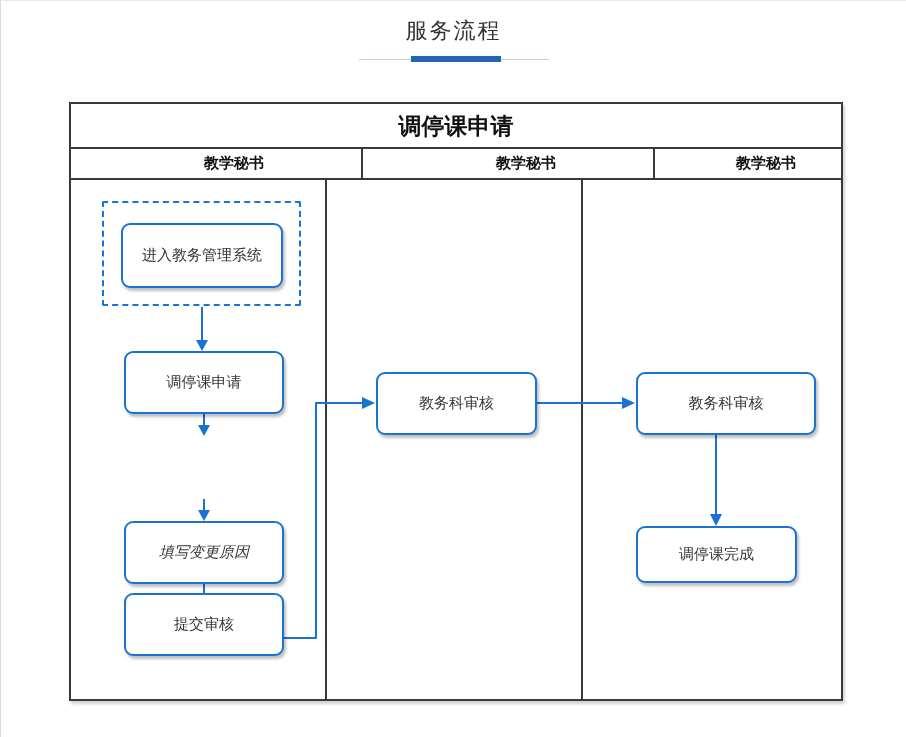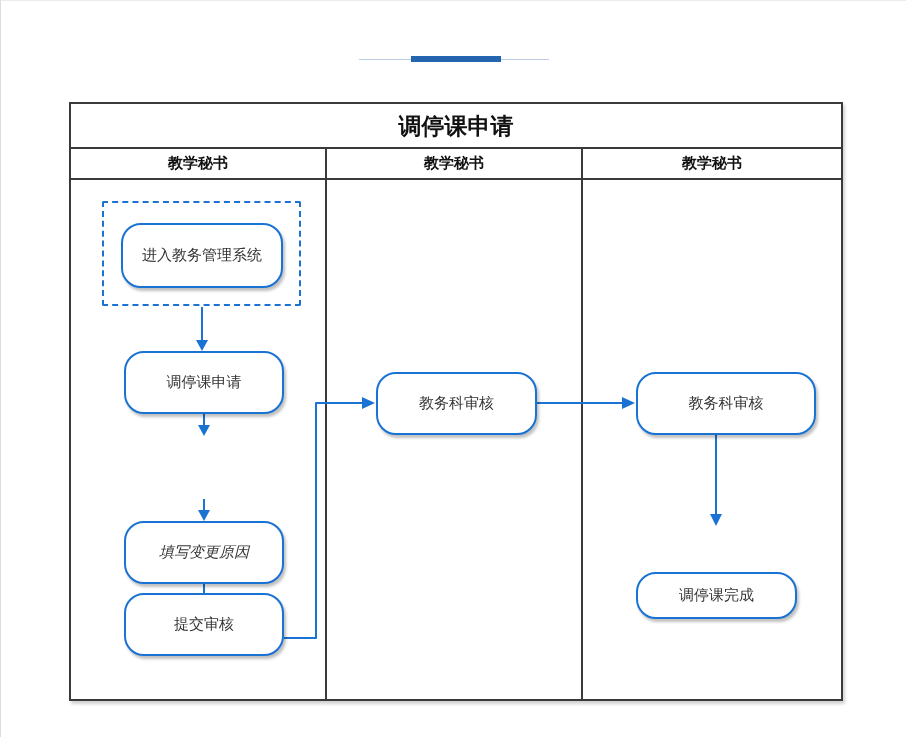--- a/index.html
+++ b/index.html
@@ -20,54 +20,55 @@
     border:2px solid #3a3a3a;box-sizing:border-box;background:#fff;
     box-shadow:2px 3px 3px rgba(0,0,0,0.18);
   }
   .table-title{
     height:45px;line-height:44px;text-align:center;font-weight:bold;
     font-size:23px;color:#111;border-bottom:2px solid #3a3a3a;box-sizing:border-box;
   }
   .lane-headers{display:flex;height:31px;border-bottom:2px solid #3a3a3a;box-sizing:border-box;}
   .lane-header{
     text-align:center;line-height:28px;font-weight:bold;font-size:15px;color:#111;
-    box-sizing:border-box;border-right:2px solid #3a3a3a;width:256px;
+    box-sizing:border-box;border-right:2px solid #3a3a3a;width:256px;margin-left:36px;
   }
   .lane-header:last-child{border-right:none;flex:1;}
   .table-body{position:relative;height:519px;}
   .col-sep{position:absolute;top:0;bottom:0;width:2px;background:#3a3a3a;}
   .sep1{left:254px;}
   .sep2{left:510px;}
 
   .overlay{position:absolute;left:0;top:0;width:906px;height:737px;pointer-events:none;}
 
   .dashed-group{
     position:absolute;left:101px;top:200px;width:199px;height:105px;
     border:2px dashed #1a73d2;box-sizing:border-box;border-radius:2px;
   }
   .flow-node{
-    position:absolute;background:#fff;border:2px solid #1a73d2;border-radius:20px;
+    position:absolute;background:#fff;border:2px solid #1a73d2;border-radius:9px;
     box-sizing:border-box;display:flex;align-items:center;justify-content:center;
     font-size:15px;color:#333;box-shadow:2px 3px 3px rgba(0,0,0,0.25);
     white-space:nowrap;
   }
   #n1{left:120px;top:222px;width:162px;height:65px;}
   #n2{left:123px;top:350px;width:160px;height:63px;}
   #n3{left:123px;top:435px;width:160px;height:63px;}
   #n4{left:123px;top:520px;width:160px;height:63px;font-style:italic;}
   #n5{left:123px;top:592px;width:160px;height:63px;}
   #n6{left:375px;top:371px;width:161px;height:63px;}
   #n7{left:635px;top:371px;width:180px;height:63px;}
-  #n8{left:635px;top:525px;width:161px;height:47px;margin-top:46px;}
+  #n8{left:635px;top:525px;width:161px;height:57px;}
 </style>
 </head>
 <body>
 
 <div class="canvas">
 
+  <div class="page-title">服务流程</div>
   <div class="u-thin"></div>
   <div class="u-thick"></div>
 
   <div class="swimlane-table">
     <div class="table-title">调停课申请</div>
     <div class="lane-headers">
       <div class="lane-header">教学秘书</div>
       <div class="lane-header">教学秘书</div>
       <div class="lane-header">教学秘书</div>
     </div>

